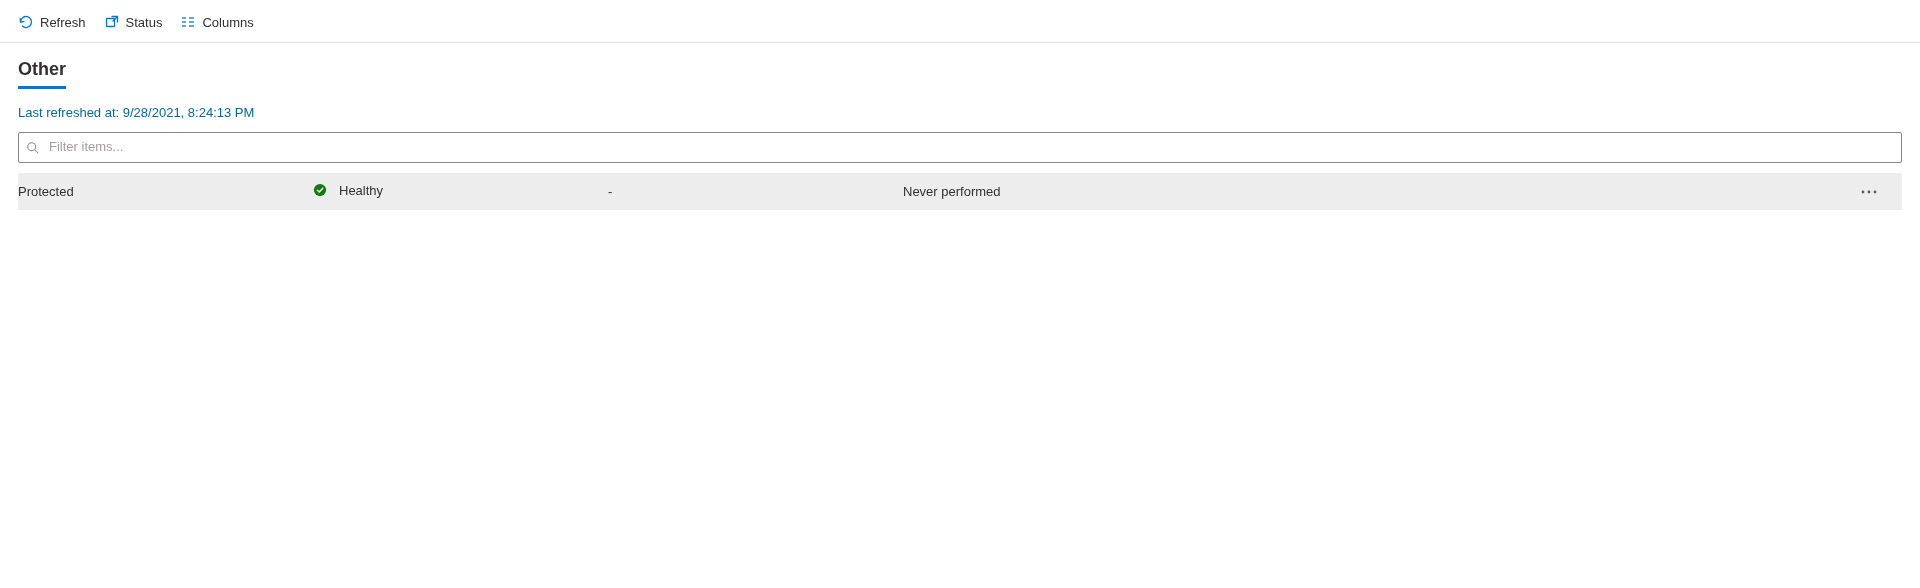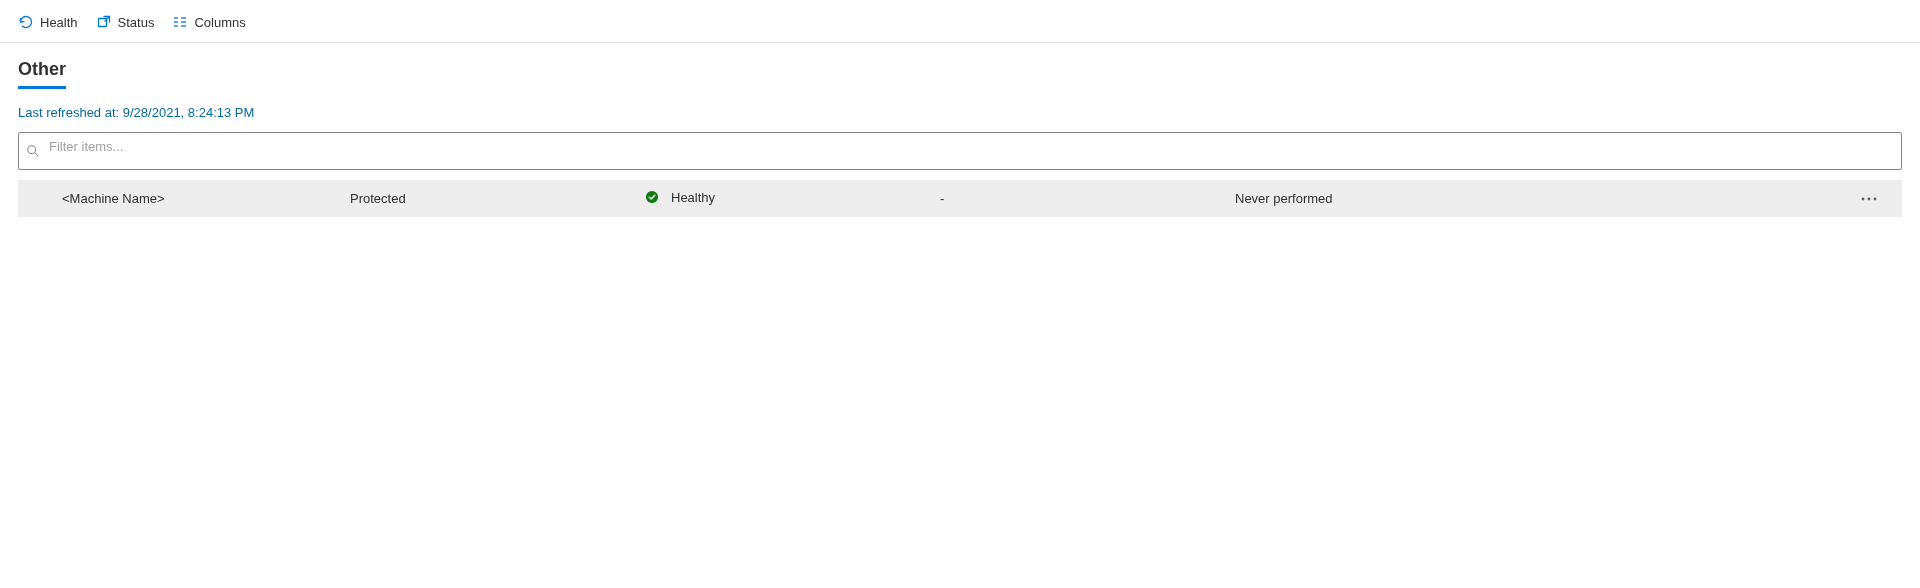--- a/index.html
+++ b/index.html
@@ -61,21 +61,21 @@
       font-size: 13px;
       color: #0369a1;
       margin-bottom: 12px;
     }
     .filter-wrap {
       position: relative;
       margin-bottom: 10px;
     }
     .filter-input {
       width: 100%;
-      padding: 6px 8px 15px 30px;
+      padding: 6px 8px 8px 30px;
       font-size: 13px;
       border: 1px solid #8a8886;
       border-radius: 2px;
       outline: none;
       color: #323130;
     }
     .filter-input::placeholder {
       color: #a19f9d;
     }
     .search-icon {
@@ -136,21 +136,21 @@
 <body>
 
 <div class="toolbar">
   <button class="toolbar-btn">
     <span class="icon-wrap">
       <svg viewBox="0 0 16 16" fill="none" stroke="#0078d4" stroke-width="1.3">
         <path d="M2.5 8 A5.5 5.5 0 1 1 4.3 12.1" stroke-linecap="round"></path>
         <path d="M2.2 4.6 L2.5 8 L6 7.6" stroke-linecap="round" stroke-linejoin="round"></path>
       </svg>
     </span>
-    <span>Health</span>
+    <span>Refresh</span>
   </button>
 
   <button class="toolbar-btn">
     <span class="icon-wrap">
       <svg viewBox="0 0 16 16" fill="none" stroke="#0078d4" stroke-width="1.3">
         <rect x="2.5" y="4.5" width="8" height="8" rx="0.5"></rect>
         <path d="M8 2.5 L13.5 2.5 L13.5 8" stroke-linecap="round"></path>
         <path d="M9 7 L13.3 2.7" stroke-linecap="round"></path>
       </svg>
     </span>
@@ -186,21 +186,20 @@
         <circle cx="6.5" cy="6.5" r="4.5"></circle>
         <line x1="10" y1="10" x2="14" y2="14"></line>
       </svg>
     </span>
     <input class="filter-input" type="text" placeholder="Filter items..." style="">
   </div>
 
   <div class="table">
 
     <div class="table-row">
-      <div class="col-name">&lt;Machine Name&gt;</div>
       <div class="col-status">Protected</div>
       <div class="col-health">
         <span class="health-cell">
           <span class="health-icon">
             <svg viewBox="0 0 16 16">
               <circle cx="8" cy="8" r="7" fill="#107c10"></circle>
               <path d="M5 8.2 L7.1 10.3 L11.2 6" stroke="#ffffff" stroke-width="1.6" fill="none" stroke-linecap="round" stroke-linejoin="round"></path>
             </svg>
           </span>
           <span>Healthy</span>

